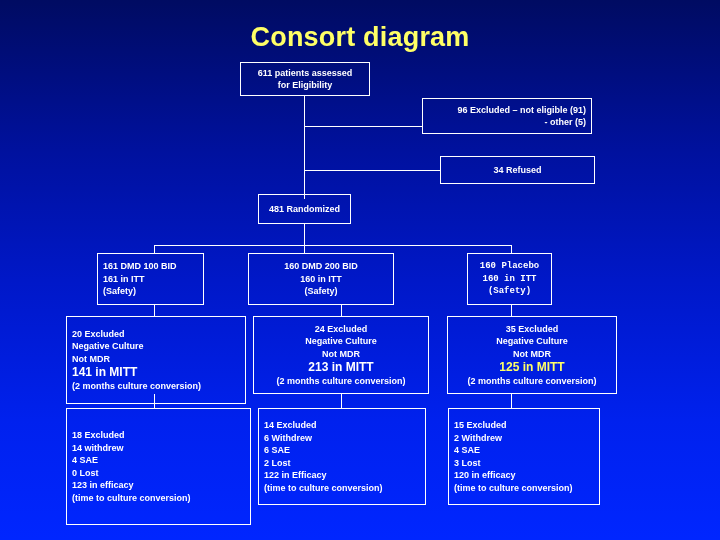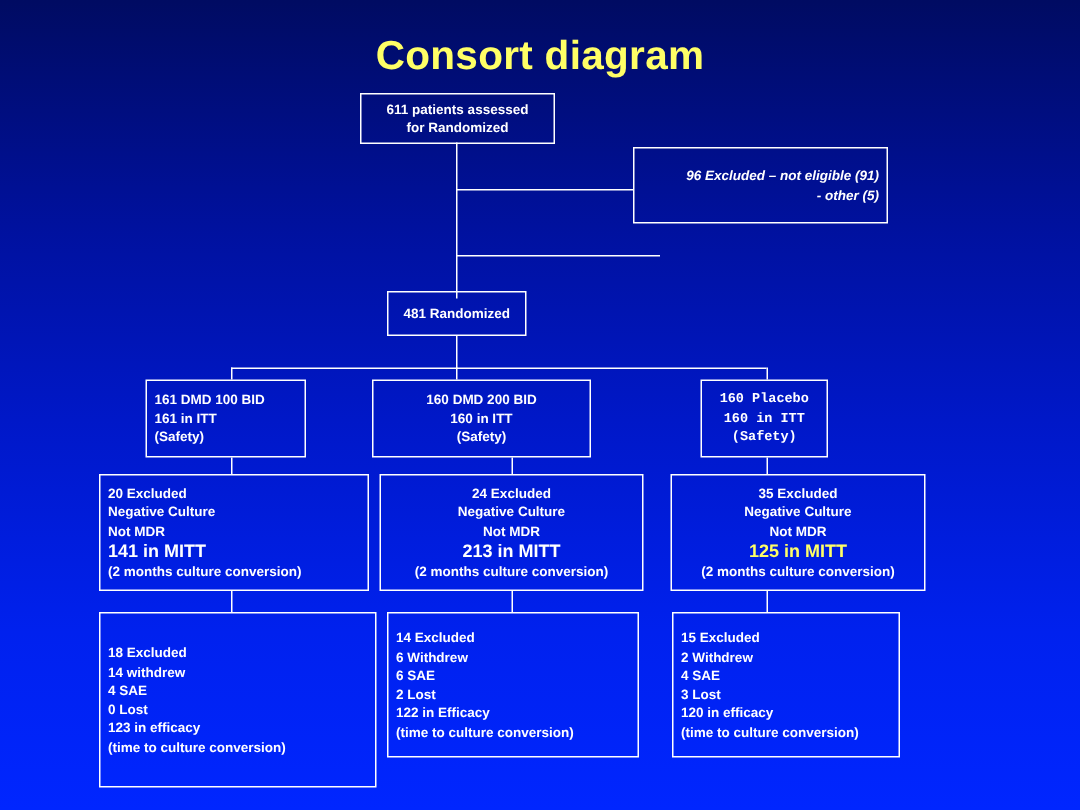--- a/index.html
+++ b/index.html
@@ -100,28 +100,31 @@
   <div class="vline" style="left:154px; top:394px; height:14px;"></div>
 
   <div class="vline" style="left:341px; top:305px; height:11px;"></div>
   <div class="vline" style="left:341px; top:394px; height:14px;"></div>
 
   <div class="vline" style="left:511px; top:305px; height:11px;"></div>
   <div class="vline" style="left:511px; top:394px; height:14px;"></div>
 
   <div class="box center" style="left:240px; top:62px; width:130px; height:34px;">
     <div class="line">611 patients assessed</div>
-    <div class="line">for Randomized</div>
+    <div class="line">for Eligibility</div>
   </div>
 
-  <div class="box center" style="left:422px; top:98px; width:170px; height:51px; text-align:right; align-items:flex-end;font-style:italic;">
+  <div class="box center" style="left:422px; top:98px; width:170px; height:36px; text-align:right; align-items:flex-end;">
     <div class="line">96 Excluded – not eligible (91)</div>
     <div class="line">- other (5)</div>
   </div>
 
+  <div class="box center" style="left:440px; top:156px; width:155px; height:28px;">
+    <div class="line">34 Refused</div>
+  </div>
 
   <div class="box center" style="left:258px; top:194px; width:93px; height:30px;">
     <div class="line">481 Randomized</div>
   </div>
 
   <div class="box left" style="left:97px; top:253px; width:107px; height:52px;">
     <div class="line">161 DMD 100 BID</div>
     <div class="line">161 in ITT</div>
     <div class="line">(Safety)</div>
   </div>
@@ -131,21 +134,21 @@
     <div class="line">160 in ITT</div>
     <div class="line">(Safety)</div>
   </div>
 
   <div class="box center" style="left:467px; top:253px; width:85px; height:52px;font-family:Liberation Mono, monospace;">
     <div class="line">160 Placebo</div>
     <div class="line">160 in ITT</div>
     <div class="line">(Safety)</div>
   </div>
 
-  <div class="box left" style="left:66px; top:316px; width:180px; height:78px;">
+  <div class="box left" style="left:66px; top:316px; width:180px; height:88px;">
     <div class="line">20 Excluded</div>
     <div class="line">Negative Culture</div>
     <div class="line">Not MDR</div>
     <div class="line mitt">141 in MITT</div>
     <div class="line">(2 months culture conversion)</div>
   </div>
 
   <div class="box center" style="left:253px; top:316px; width:176px; height:78px;">
     <div class="line">24 Excluded</div>
     <div class="line">Negative Culture</div>

